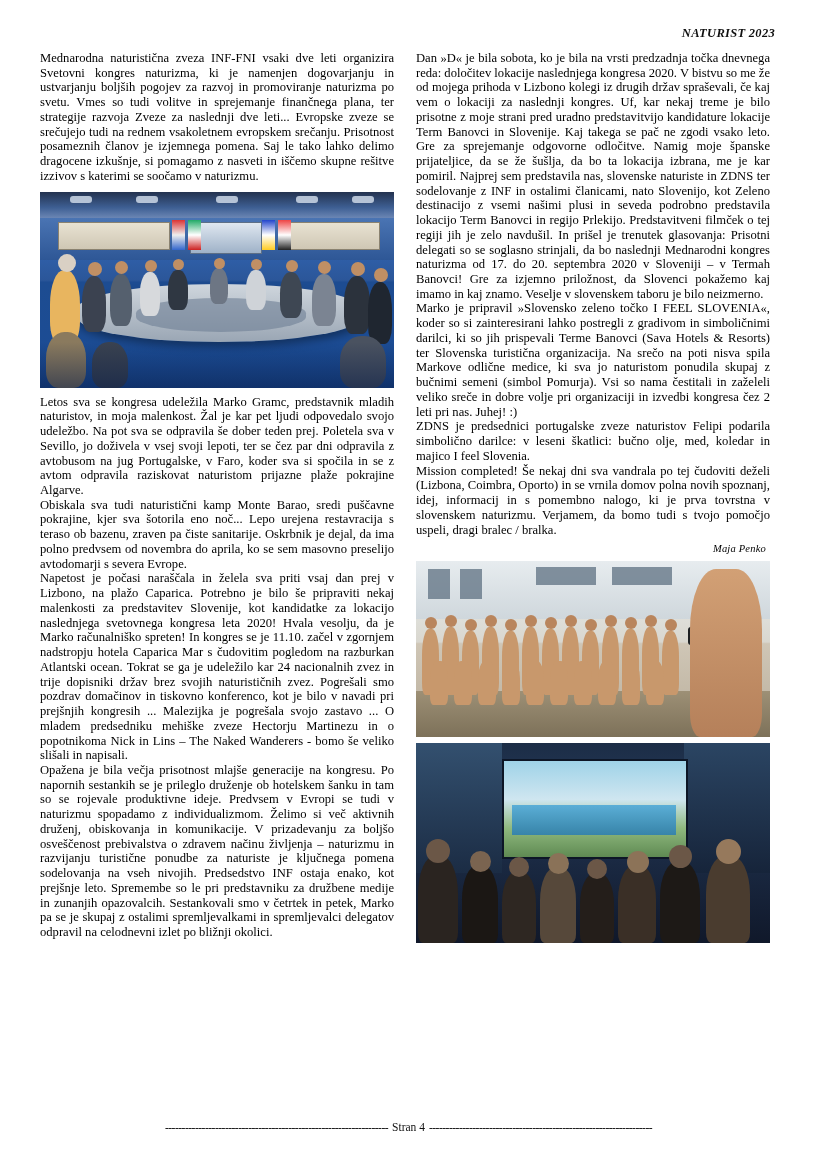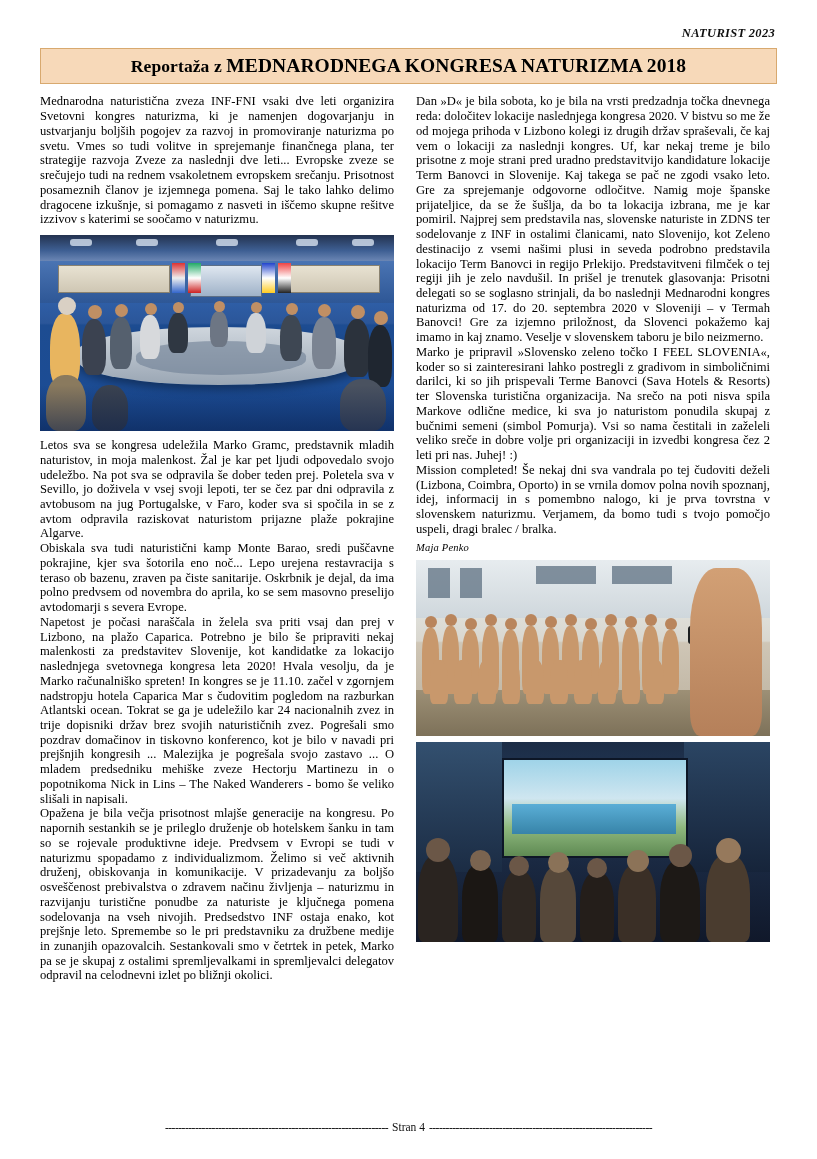--- a/index.html
+++ b/index.html
@@ -203,21 +203,21 @@
     background: #2a2420;
     border-radius: 44% 44% 12% 12%;
   }
   .aud-head {
     position: absolute;
     border-radius: 50%;
     background: #6b5747;
   }
 
   .caption-sign {
-    text-align: left;
+    text-align: right;
     font-size: 10.5px;
     font-style: italic;
     margin: 6px 4px 0 0;
     letter-spacing: .2px;
   }
 
   .footer {
     position: absolute;
     left: 40px;
     right: 40px;
@@ -231,23 +231,20 @@
   .footer .dashes { letter-spacing: -0.5px; }
   .footer .pagenum { font-weight: normal; padding: 0 4px; }
 </style>
 </head>
 <body>
 
 <div class="page">
 
   <div class="masthead">NATURIST 2023</div>
 
-  <div class="title-bar">
-    <div class="title"><span class="small">Reportaža z </span><span>MEDNARODNEGA KONGRESA NATURIZMA 2018</span></div>
-  </div>
 
   <div class="columns">
 
     <div class="col">
 
       <p class="body">Mednarodna naturistična zveza INF-FNI vsaki dve leti organizira Svetovni kongres naturizma, ki je namenjen dogovarjanju in ustvarjanju boljših pogojev za razvoj in promoviranje naturizma po svetu. Vmes so tudi volitve in sprejemanje finančnega plana, ter strategije razvoja Zveze za naslednji dve leti... Evropske zveze se srečujejo tudi na rednem vsakoletnem evropskem srečanju. Prisotnost posameznih članov je izjemnega pomena. Saj le tako lahko delimo dragocene izkušnje, si pomagamo z nasveti in iščemo skupne rešitve izzivov s katerimi se soočamo v naturizmu.</p>
 
       <div class="photo photo-hall">
         <div class="hall-ceiling"></div>
         <div class="hall-ceil-light" style="left:30px;"></div>
@@ -309,20 +306,21 @@
       <p class="body">Letos sva se kongresa udeležila Marko Gramc, predstavnik mladih naturistov, in moja malenkost. Žal je kar pet ljudi odpovedalo svojo udeležbo. Na pot sva se odpravila še dober teden prej. Poletela sva v Sevillo, jo doživela v vsej svoji lepoti, ter se čez par dni odpravila z avtobusom na jug Portugalske, v Faro, koder sva si spočila in se z avtom odpravila raziskovat naturistom prijazne plaže pokrajine Algarve.</p>
       <p class="body">Obiskala sva tudi naturistični kamp Monte Barao, sredi puščavne pokrajine, kjer sva šotorila eno noč... Lepo urejena restavracija s teraso ob bazenu, zraven pa čiste sanitarije. Oskrbnik je dejal, da ima polno predvsem od novembra do aprila, ko se sem masovno preselijo avtodomarji s severa Evrope.</p>
       <p class="body">Napetost je počasi naraščala in želela sva priti vsaj dan prej v Lizbono, na plažo Caparica. Potrebno je bilo še pripraviti nekaj malenkosti za predstavitev Slovenije, kot kandidatke za lokacijo naslednjega svetovnega kongresa leta 2020! Hvala vesolju, da je Marko računalniško spreten! In kongres se je 11.10. začel v zgornjem nadstropju hotela Caparica Mar s čudovitim pogledom na razburkan Atlantski ocean. Tokrat se ga je udeležilo kar 24 nacionalnih zvez in trije dopisniki držav brez svojih naturističnih zvez. Pogrešali smo pozdrav domačinov in tiskovno konferenco, kot je bilo v navadi pri prejšnjih kongresih ... Malezijka je pogrešala svojo zastavo ... O mladem predsedniku mehiške zveze Hectorju Martinezu in o popotnikoma Nick in Lins – The Naked Wanderers - bomo še veliko slišali in napisali.</p>
       <p class="body">Opažena je bila večja prisotnost mlajše generacije na kongresu. Po napornih sestankih se je prileglo druženje ob hotelskem šanku in tam so se rojevale produktivne ideje. Predvsem v Evropi se tudi v naturizmu spopadamo z individualizmom. Želimo si več aktivnih druženj, obiskovanja in komunikacije. V prizadevanju za boljšo osveščenost prebivalstva o zdravem načinu življenja – naturizmu in razvijanju turistične ponudbe za naturiste je ključnega pomena sodelovanja na vseh nivojih. Predsedstvo INF ostaja enako, kot prejšnje leto. Spremembe so le pri predstavniku za družbene medije in zunanjih opazovalcih. Sestankovali smo v četrtek in petek, Marko pa se je skupaj z ostalimi spremljevalkami in spremljevalci delegatov odpravil na celodnevni izlet po bližnji okolici.</p>
     </div>
 
     <div class="col">
 
       <p class="body">Dan »D« je bila sobota, ko je bila na vrsti predzadnja točka dnevnega reda: določitev lokacije naslednjega kongresa 2020. V bistvu so me že od mojega prihoda v Lizbono kolegi iz drugih držav spraševali, če kaj vem o lokaciji za naslednji kongres. Uf, kar nekaj treme je bilo prisotne z moje strani pred uradno predstavitvijo kandidature lokacije Term Banovci in Slovenije. Kaj takega se pač ne zgodi vsako leto. Gre za sprejemanje odgovorne odločitve. Namig moje španske prijateljice, da se že šušlja, da bo ta lokacija izbrana, me je kar pomiril. Najprej sem predstavila nas, slovenske naturiste in ZDNS ter sodelovanje z INF in ostalimi članicami, nato Slovenijo, kot Zeleno destinacijo z vsemi našimi plusi in seveda podrobno predstavila lokacijo Term Banovci in regijo Prlekijo. Predstavitveni filmček o tej regiji jih je zelo navdušil. In prišel je trenutek glasovanja: Prisotni delegati so se soglasno strinjali, da bo naslednji Mednarodni kongres naturizma od 17. do 20. septembra 2020 v Sloveniji – v Termah Banovci! Gre za izjemno priložnost, da Slovenci pokažemo kaj imamo in kaj znamo. Veselje v slovenskem taboru je bilo neizmerno.</p>
       <p class="body">Marko je pripravil »Slovensko zeleno točko I FEEL SLOVENIA«, koder so si zainteresirani lahko postregli z gradivom in simboličnimi darilci, ki so jih prispevali Terme Banovci (Sava Hotels &amp; Resorts) ter Slovenska turistična organizacija. Na srečo na poti nisva spila Markove odlične medice, ki sva jo naturistom ponudila skupaj z bučnimi semeni (simbol Pomurja). Vsi so nama čestitali in zaželeli veliko sreče in dobre volje pri organizaciji in izvedbi kongresa čez 2 leti pri nas. Juhej! :)</p>
+      <p class="body">ZDNS je predsednici portugalske zveze naturistov Felipi podarila simbolično darilce: v leseni škatlici: bučno olje, med, koledar in majico I feel Slovenia.</p>
       <p class="body">Mission completed! Še nekaj dni sva vandrala po tej čudoviti deželi (Lizbona, Coimbra, Oporto) in se vrnila domov polna novih spoznanj, idej, informacij in s pomembno nalogo, ki je prva tovrstna v slovenskem naturizmu. Verjamem, da bomo tudi s tvojo pomočjo uspeli, dragi bralec / bralka.</p>
 
       <div class="caption-sign">Maja Penko</div>
 
       <div class="photo photo-group">
         <div class="grp-building"></div>
         <div class="grp-window" style="left:12px; top:8px; width:22px; height:30px;"></div>
         <div class="grp-window" style="left:44px; top:8px; width:22px; height:30px;"></div>
         <div class="grp-window" style="left:120px; top:6px; width:60px; height:18px;"></div>
         <div class="grp-window" style="left:196px; top:6px; width:60px; height:18px;"></div>

